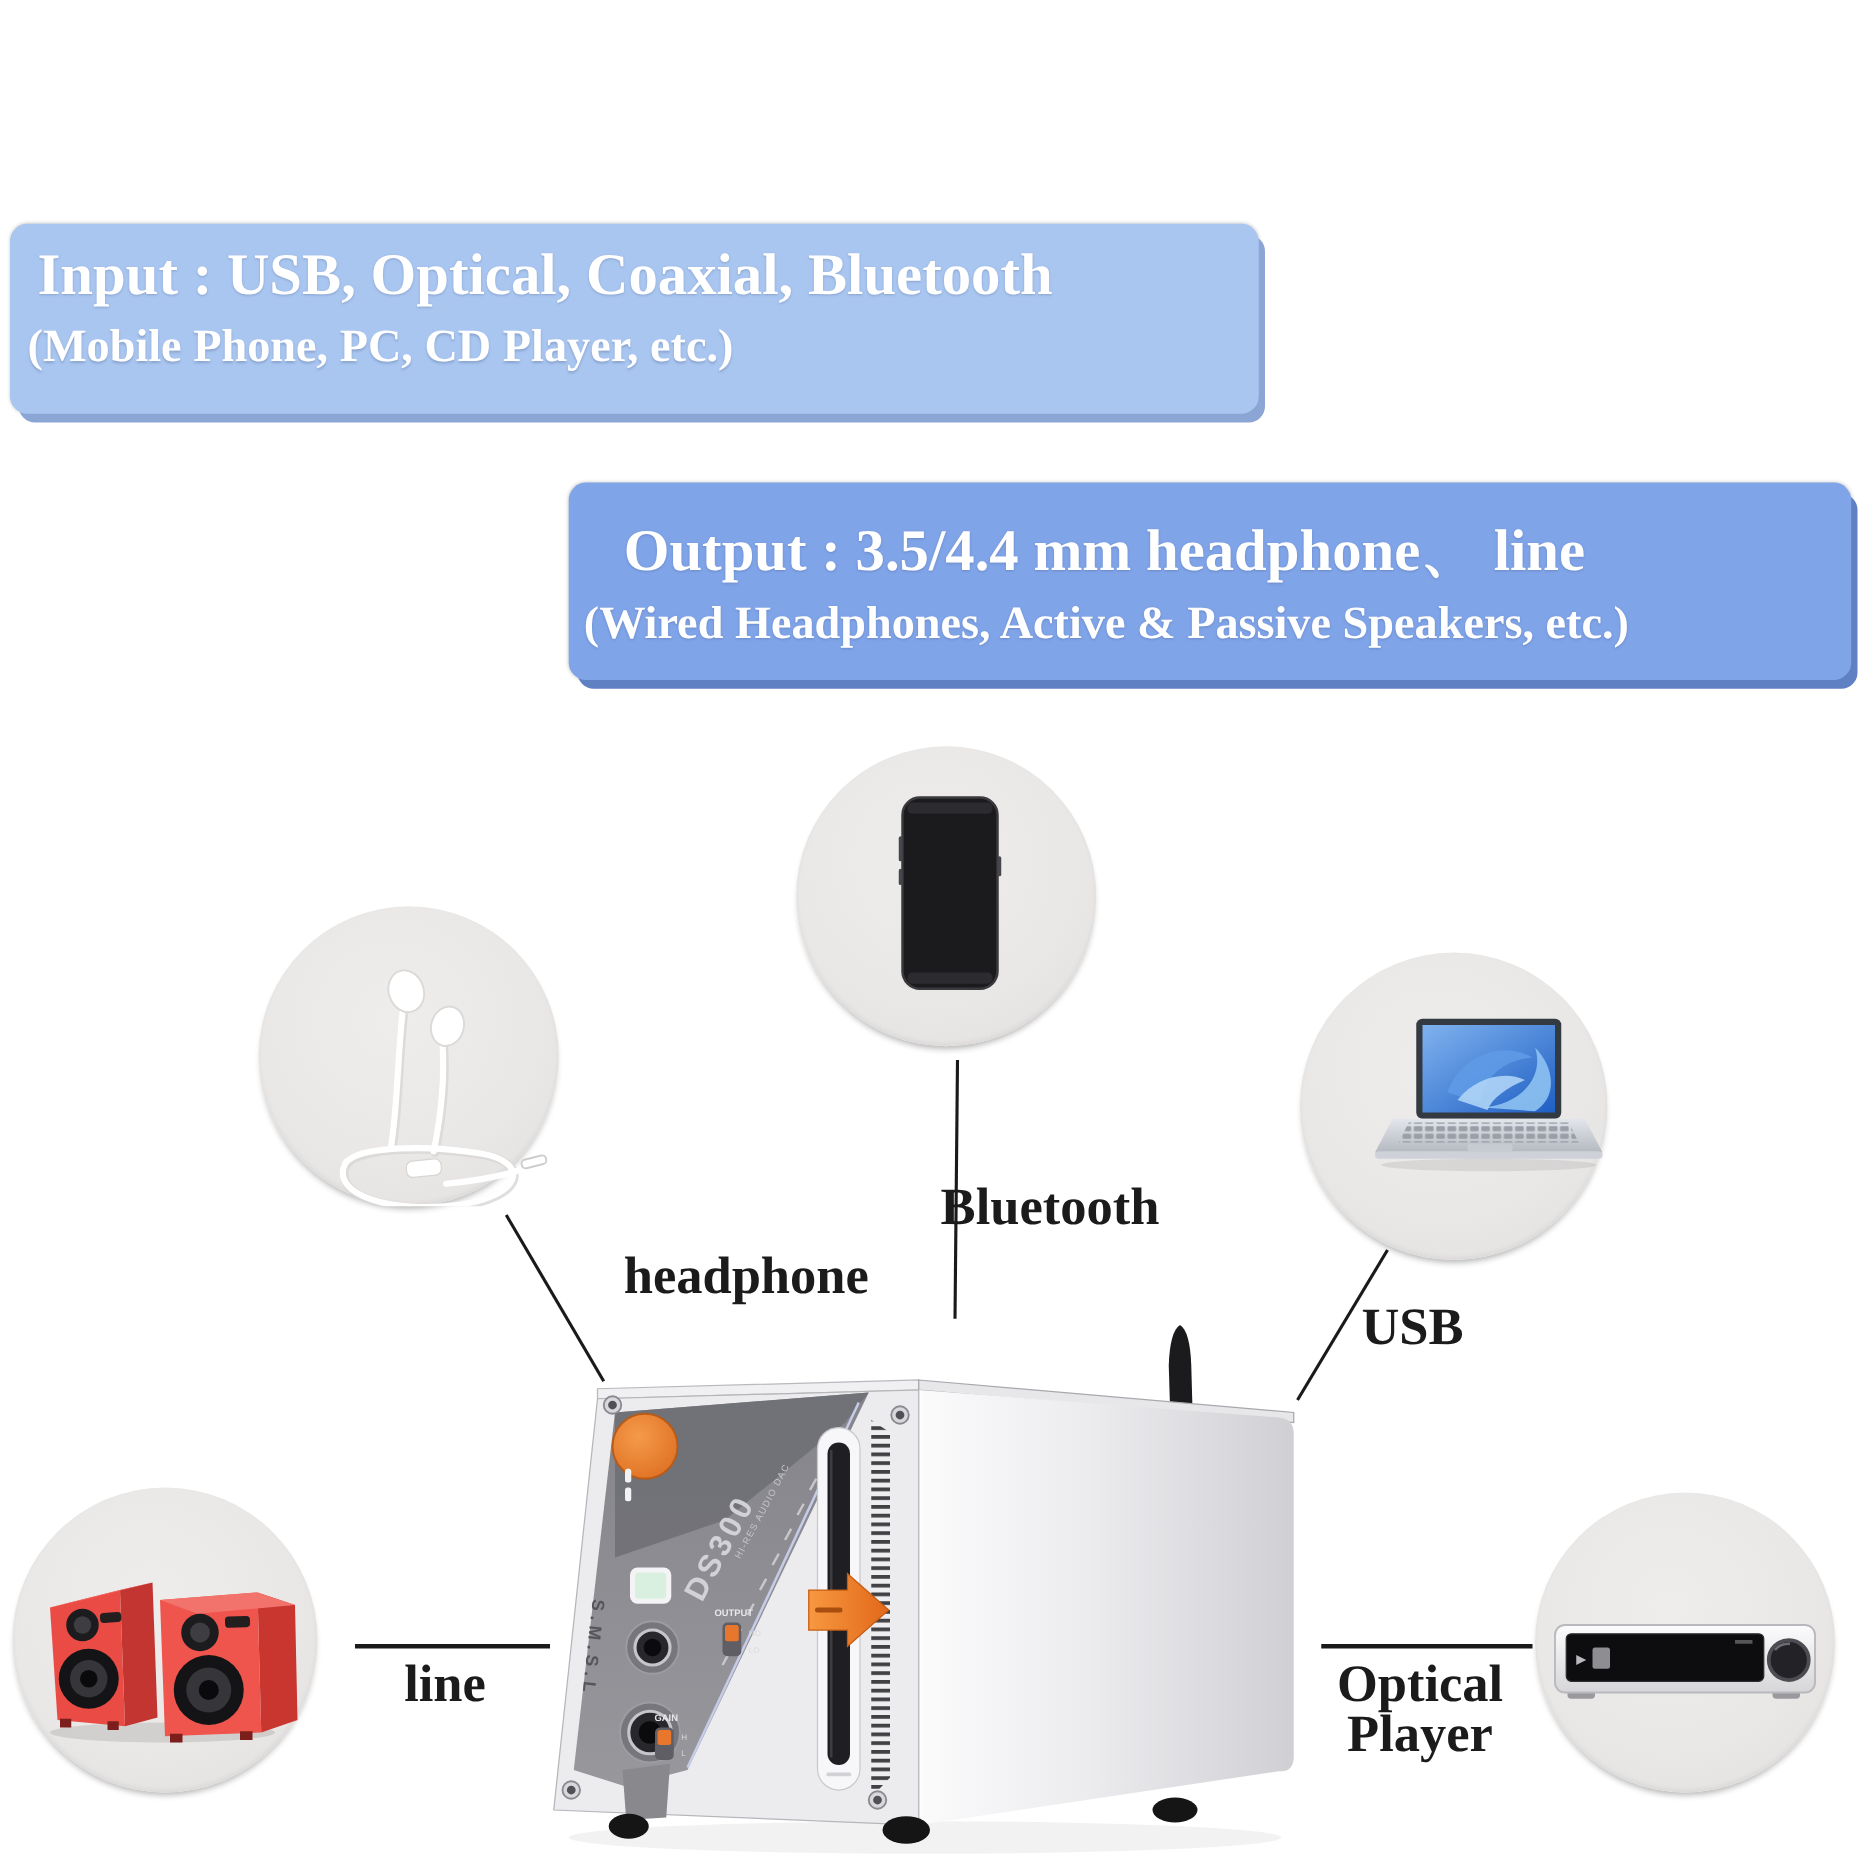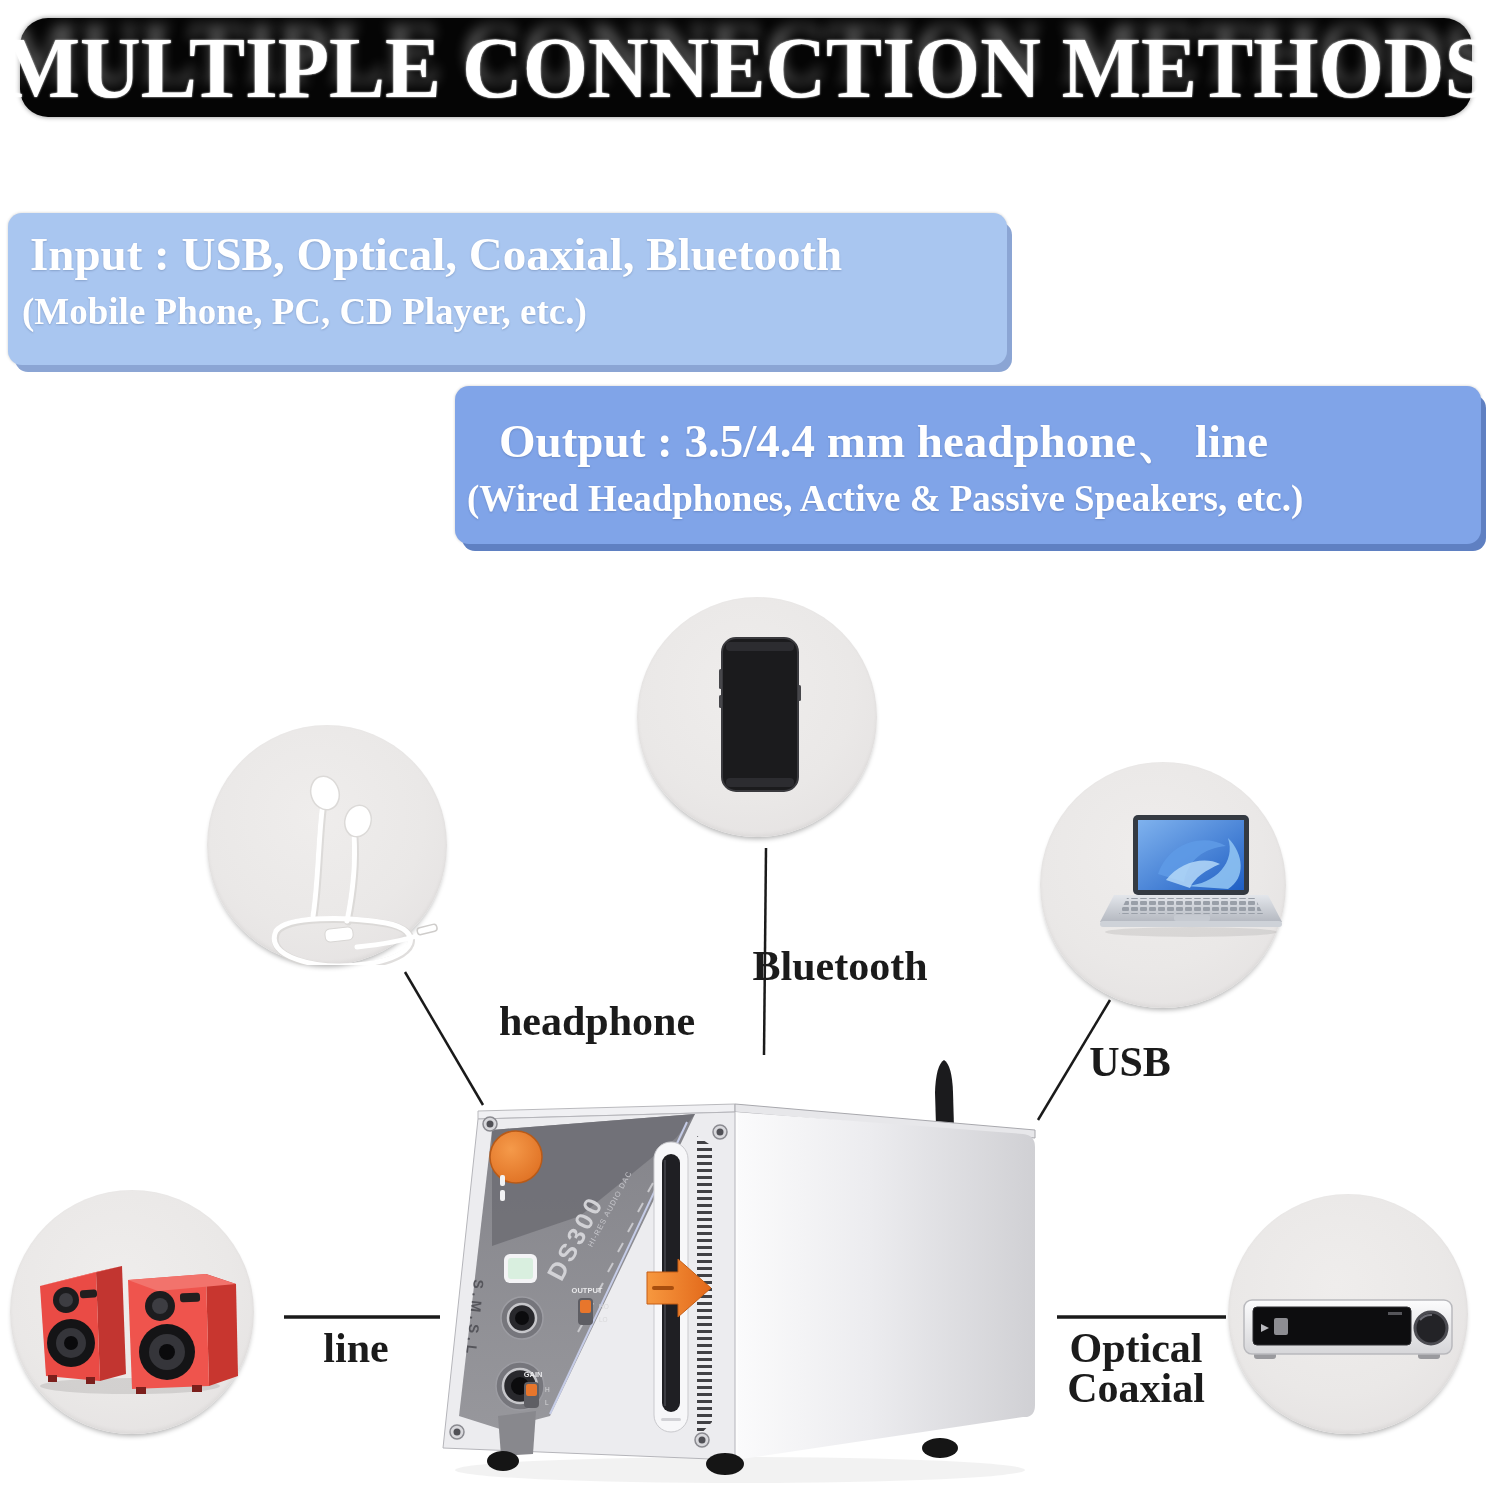--- a/index.html
+++ b/index.html
@@ -10,21 +10,21 @@
   
   .title-bar{left:20px;top:18px;width:1452px;height:99px;background:#050505;border-radius:28px;
              display:flex;align-items:center;justify-content:center;box-shadow:0 0 5px rgba(0,0,0,.45);}
   .title-bar span{color:#ffffff;font-weight:bold;font-size:84px;letter-spacing:0px;white-space:nowrap;
              transform:scaleY(1.04);text-shadow:0 -15px 12px rgba(255,255,255,.33), 0 0 2px #fff;}
 
   
   .info-box{border-radius:14px;color:#ffffff;font-weight:bold;
             text-shadow:0 1px 2px rgba(40,60,100,.25);}
   .box-input{left:8px;top:179px;width:999px;height:152px;background:#a9c6f0;
-             box-shadow:6px 8px 0 -1px #8ba5d4, 0 0 3px rgba(0,0,0,.2);padding:10px 0 0 14px;box-sizing:border-box;margin-top:34px;}
+             box-shadow:6px 8px 0 -1px #8ba5d4, 0 0 3px rgba(0,0,0,.2);padding:10px 0 0 14px;box-sizing:border-box;}
   .box-output{left:455px;top:386px;width:1026px;height:158px;background:#80a4e8;
              box-shadow:6px 8px 0 -1px #5f80c2, 0 0 3px rgba(0,0,0,.2);padding:24px 0 0 12px;box-sizing:border-box;}
   .info-line1{font-size:47px;line-height:62px;white-space:nowrap;}
   .info-line2{font-size:37px;line-height:54px;white-space:nowrap;}
   .box-input .info-line1{margin-left:8px;}
   .box-output .info-line1{margin-left:32px;}
 
   
   .bubble{border-radius:50%;background:radial-gradient(circle at 45% 38%, #efedec 0%, #eae8e7 55%, #e2dfdf 100%);
           box-shadow:0 4px 5px -2px rgba(0,0,0,.30), inset 0 -2px 4px rgba(0,0,0,.05);}
@@ -34,23 +34,20 @@
   .conn-label{font-weight:bold;font-size:42px;color:#1b1b1b;transform:translate(-50%,-50%);
               text-align:center;white-space:nowrap;line-height:40px;}
 
   .lines-overlay{left:0;top:0;pointer-events:none;}
 </style>
 </head>
 <body>
 
 <div class="canvas">
 
-  <div class="abs title-bar">
-    <span>MULTIPLE CONNECTION METHODS</span>
-  </div>
 
   <div class="abs info-box box-input">
     <div class="info-line1">Input : USB, Optical, Coaxial, Bluetooth</div>
     <div class="info-line2">(Mobile Phone, PC, CD Player, etc.)</div>
   </div>
 
   <div class="abs info-box box-output">
     <div class="info-line1">Output : 3.5/4.4 mm headphone、 line</div>
     <div class="info-line2">(Wired Headphones, Active &amp; Passive Speakers, etc.)</div>
   </div>
@@ -172,21 +169,21 @@
       <path d="M192,126 a14,14 0 0 1 12,-5" stroke="#6c6c74" stroke-width="2" fill="none"></path>
     </svg>
   </div>
 
   <div class="abs conn-label" style="left:556px;top:1021px;margin-left:41px;">headphone</div>
   <div class="abs conn-label" style="left:840px;top:966px;">Bluetooth</div>
   <div class="abs conn-label" style="left:1130px;top:1062px;">USB</div>
   <div class="abs conn-label" style="left:356px;top:1348px;">line</div>
   <div class="abs conn-label" style="left:1136px;top:1368px;">
     <div>Optical</div>
-    <div>Coaxial</div>
+    <div>Player</div>
   </div>
 
   <svg class="abs" style="left:440px;top:1050px;" width="620" height="442" viewBox="0 0 620 442">
     <defs>
       <linearGradient id="gSide" x1="0" y1="0" x2="1" y2="0">
         <stop offset="0" stop-color="#fbfbfc"></stop>
           <stop offset=".45" stop-color="#ececef"></stop>
           <stop offset="1" stop-color="#d0d0d4"></stop>
       </linearGradient>
       <linearGradient id="gPanel" x1="0" y1="0" x2="0" y2="1">

